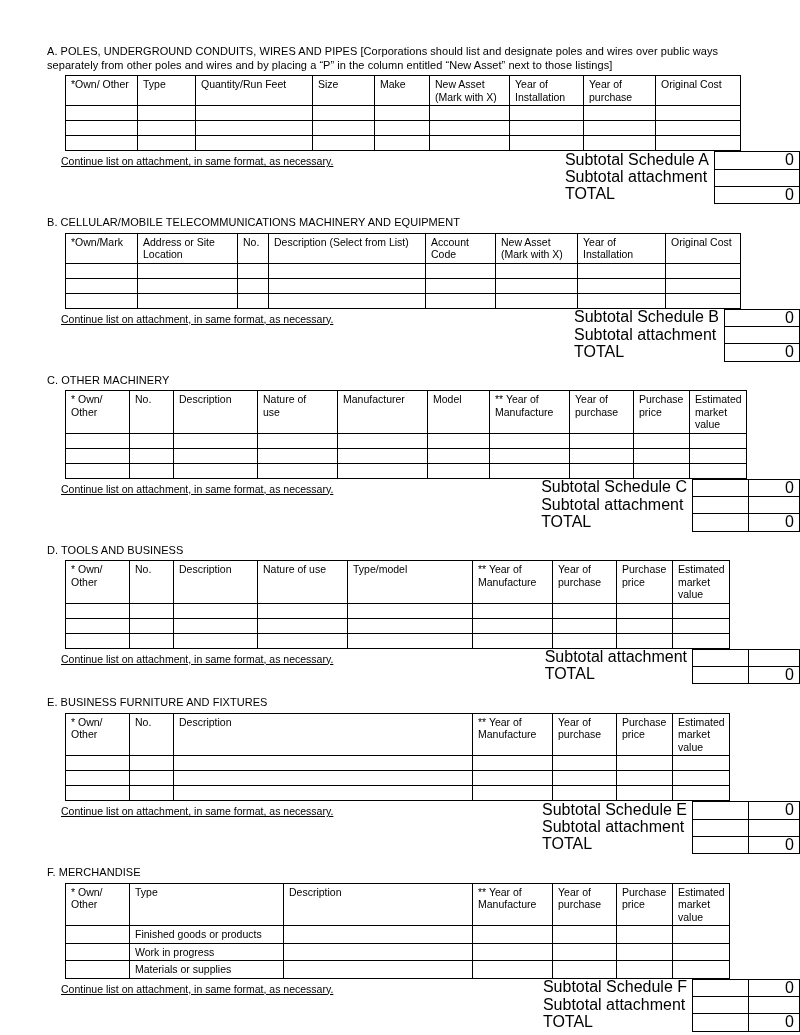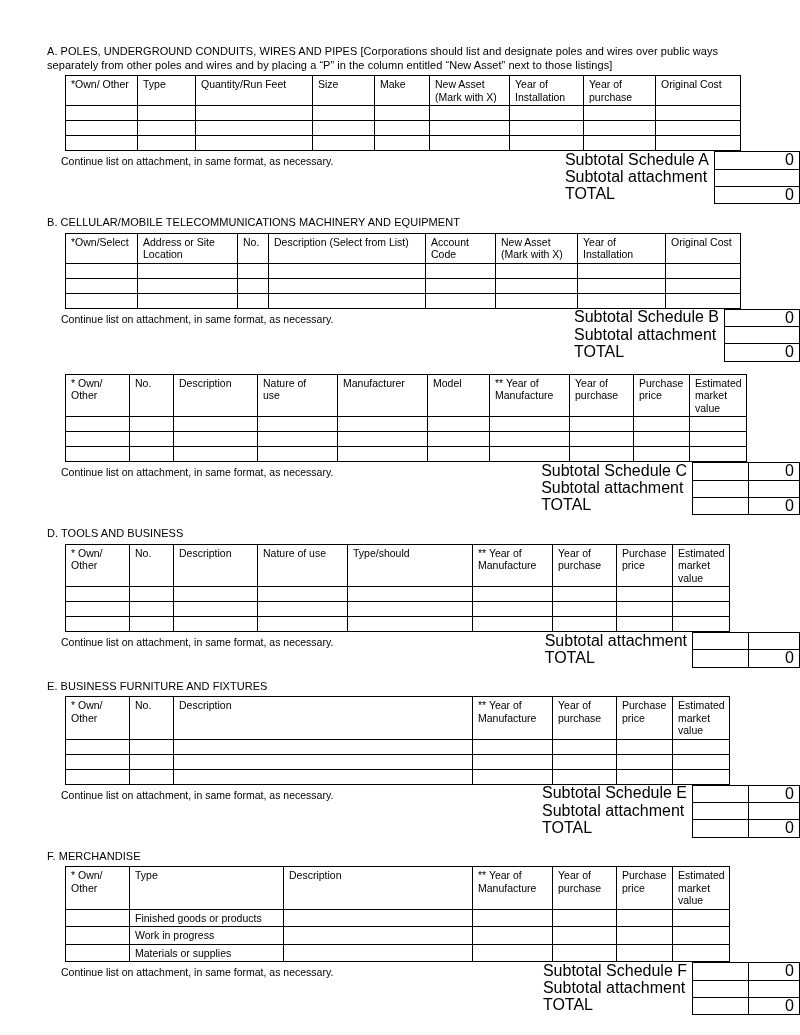--- a/index.html
+++ b/index.html
@@ -63,20 +63,21 @@
   .sub-wrap {
     display: flex;
     align-items: flex-start;
     font-size: 10.5px;
     line-height: 12.5px;
   }
   .sub-note {
     padding-top: 4px;
     padding-left: 14px;
     white-space: nowrap;
+    text-decoration: underline;
   }
   .sub-right {
     margin-left: auto;
     display: flex;
     flex-direction: column;
   }
   table.subtbl {
     border-collapse: collapse;
     table-layout: fixed;
     font-size: 16px;
@@ -234,21 +235,21 @@
                 <col style="width: 31px;">
                 <col style="width: 157px;">
                 <col style="width: 70px;">
                 <col style="width: 82px;">
                 <col style="width: 88px;">
                 <col style="width: 75px;">
               </colgroup>
               <thead>
                 <tr>
                   <th>
-                    <span class="hdr-l2">*Own/Select</span>
+                    <span class="hdr-l2">*Own/Mark</span>
                   </th>
                   <th>
                     <span class="hdr-l2">Address or Site</span>
                     <span class="hdr-l2">Location</span>
                   </th>
                   <th>
                     <span class="hdr-l2">No.</span>
                   </th>
                   <th>
                     <span class="hdr-l2">Description (Select from List)</span>
@@ -325,20 +326,21 @@
                     <td class="lbl">TOTAL</td>
                     <td class="box">0</td>
                   </tr>
                 </tbody>
               </table>
             </div>
           </div>
           <div class="spacer-md"></div>
         </div>
         <div class="section">
+          <p class="sec-title">C.  OTHER MACHINERY</p>
           <div class="tbl-indent">
             <table class="grid">
               <colgroup>
                 <col style="width: 64px;">
                 <col style="width: 44px;">
                 <col style="width: 84px;">
                 <col style="width: 80px;">
                 <col style="width: 90px;">
                 <col style="width: 62px;">
                 <col style="width: 80px;">
@@ -481,21 +483,21 @@
                   <th>
                     <span class="hdr-l2">No.</span>
                   </th>
                   <th>
                     <span class="hdr-l2">Description</span>
                   </th>
                   <th>
                     <span class="hdr-l2">Nature of use</span>
                   </th>
                   <th>
-                    <span class="hdr-l2">Type/should</span>
+                    <span class="hdr-l2">Type/model</span>
                   </th>
                   <th>
                     <span class="hdr-l2">** Year of</span>
                     <span class="hdr-l2">Manufacture</span>
                   </th>
                   <th>
                     <span class="hdr-l2">Year of</span>
                     <span class="hdr-l2">purchase</span>
                   </th>
                   <th>

